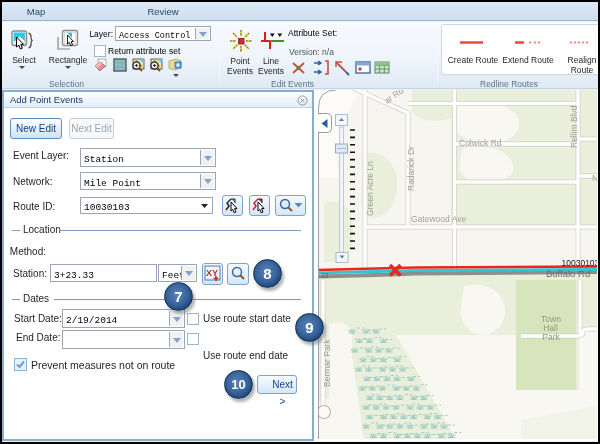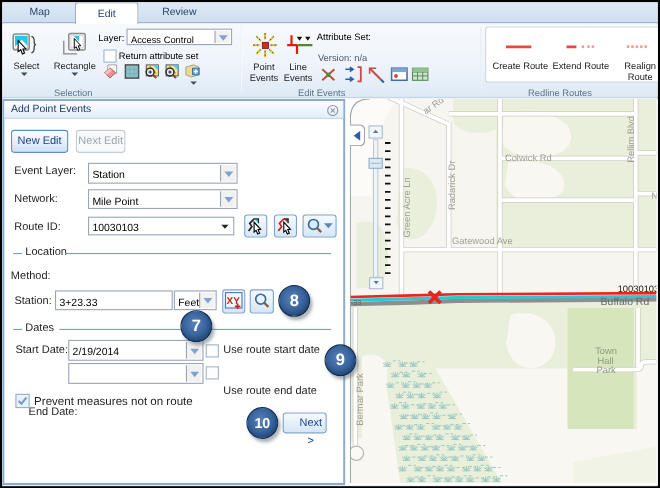--- a/index.html
+++ b/index.html
@@ -16,21 +16,21 @@
 
 #ribbon { position:absolute; left:0; top:20px; width:596px; height:67px;
   background:linear-gradient(#f7fafd 0%, #eef4fa 55%, #dfeaf5 100%); border-bottom:1px solid #c3d3e4; }
 .gsep { position:absolute; top:3px; height:58px; width:1px; background:#c5d3e2; border-right:1px solid #f4f8fc; }
 .glabel { position:absolute; top:57px; font-size:8.5px; color:#5d7288; width:120px; }
 .rlbl { position:absolute; font-size:8.5px; color:#000; white-space:nowrap; }
 .icontxt { position:absolute; font-size:8.5px; color:#1e1e1e; text-align:center; line-height:10px; }
 .dropmark { position:absolute; width:0; height:0; border-left:3px solid transparent; border-right:3px solid transparent; border-top:3px solid #3c4c5c; }
 
 .combo { position:absolute; background:#fff; border:1px solid #9aa5b8; }
-.combo .txt { position:absolute; left:3px; top:4px; bottom:0; font-size:9.5px; color:#000; display:flex; align-items:center; white-space:nowrap; }
+.combo .txt { position:absolute; left:3px; top:4px; bottom:0; font-size:9.5px; color:#000; display:flex; align-items:center; white-space:nowrap;font-family:Liberation Mono, monospace; }
 .combo .rtxt { font-size:8.5px; }
 .combo .btn { position:absolute; right:1px; top:1px; bottom:1px; width:14px;
   background:#f1f1f1; border-left:1px solid #9aa5b8; }
 .combo .btn:after { content:""; position:absolute; left:3px; top:50%; margin-top:-2px;
   border-left:4px solid transparent; border-right:4px solid transparent; border-top:5px solid #84a0cc; }
 
 #panel { position:absolute; left:0; top:88px; width:312px; height:351px;
   background:#fff; border:2px solid #8aadce; }
 #ptitle { position:absolute; left:0; top:0; right:0; height:16px;
   background:linear-gradient(#fdfeff,#e2edf8); border-bottom:1px solid #bdd2e6;
@@ -47,21 +47,20 @@
 .callout { position:absolute; width:29px; height:29px; border-radius:50%;
   background:radial-gradient(circle at 45% 42%, #5b82b4 0%, #38639c 48%, #1a3e6c 82%, #16395f 100%);
   border:1px solid #0f2c4d; box-shadow:2px 3px 3px rgba(90,100,110,0.5);
   color:#fff; font-weight:bold; font-size:15px; text-align:center; line-height:27px; z-index:30; }
 </style>
 </head>
 <body>
 <div id="app">
   <div id="tabs">
     <div class="tab" id="tab-map">Map</div>
-    <div class="tab" id="tab-edit">Edit</div>
     <div class="tab" id="tab-review">Review</div>
   </div>
   <div id="ribbon">
     <div class="gsep" style="left:217px;"></div>
     <div class="gsep" style="left:435px;"></div>
     <div class="glabel" style="left:47px;">Selection</div>
     <div class="glabel" style="left:269px;">Edit Events</div>
     <div class="glabel" style="left:478px;">Redline Routes</div>
 
     <div id="ic-select" style="position:absolute;left:8px;top:7px;">
@@ -300,21 +299,21 @@
     <div class="sepline" style="left:50px;top:207px;width:247px;"></div>
 
     <div class="plbl" style="left:10px;top:221px;">Start Date:</div>
     <div class="combo" style="left:58px;top:217px;width:123px;height:19px;">
       <div class="txt">2/19/2014</div>
         <div class="btn"></div>
     </div>
     <div class="cb" style="left:183px;top:221px;width:12px;height:12px;"></div>
     <div class="plbl" style="left:199px;top:221px;">Use route start date</div>
 
-    <div class="plbl" style="left:22px;top:240px;margin-top:37px;">End Date:</div>
+    <div class="plbl" style="left:12px;top:240px;">End Date:</div>
     <div class="combo" style="left:58px;top:238px;width:123px;height:19px;">
       <div class="txt"></div>
         <div class="btn"></div>
     </div>
     <div class="cb" style="left:183px;top:241px;width:12px;height:12px;"></div>
     <div class="plbl" style="left:199px;top:258px;">Use route end date</div>
 
     <div class="cb" style="left:10px;top:266px;background:#e9f1f9;border-color:#8fb2d4;"></div>
     <svg style="position:absolute;left:11px;top:267px;" width="11" height="11">
         <path d="M2 5.5 L4.5 8 L9 2.5" stroke="#7a9cc0" stroke-width="2" fill="none"></path>

